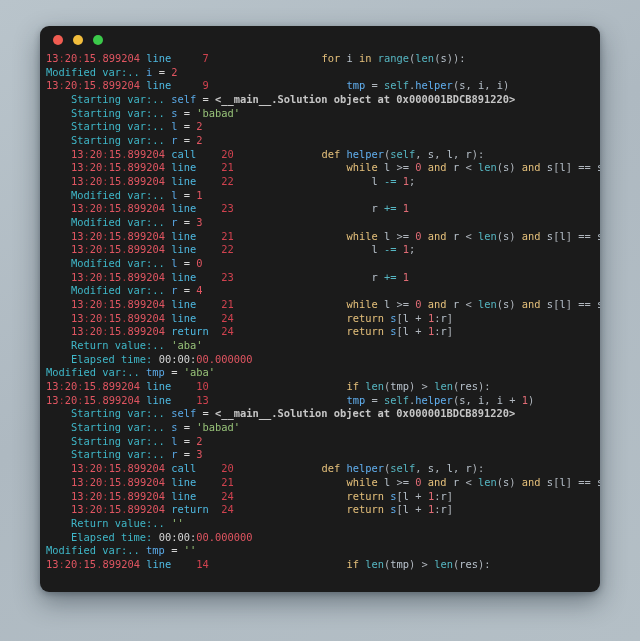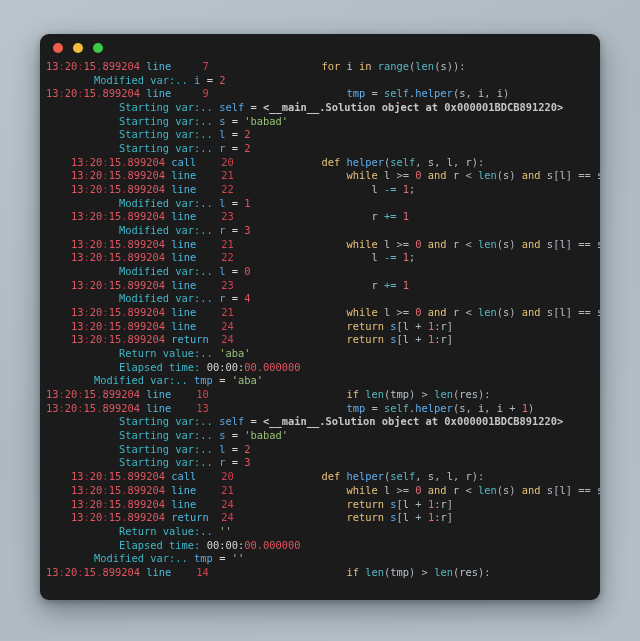--- a/index.html
+++ b/index.html
@@ -10,21 +10,21 @@
     width: 640px;
     height: 641px;
     overflow: hidden;
     background: linear-gradient(150deg, #b9c4cb 0%, #aeb9c1 45%, #b4bfc6 100%);
     font-family: "DejaVu Sans Mono", "Liberation Mono", monospace;
   }
 
   #terminal-window {
     position: absolute;
     left: 40px;
-    top: 34px;
+    top: 26px;
     width: 560px;
     height: 566px;
     background: #1b1b1b;
     border-radius: 9px;
     box-shadow: 0 10px 26px rgba(20,30,40,0.42), 0 2px 6px rgba(20,30,40,0.3);
     overflow: hidden;
   }
 
   #titlebar {
     height: 26px;
@@ -51,21 +51,21 @@
   .row {
     height: 13.68px;
     white-space: pre;
   }
 
   
   .ts        { color: #a8343a; }
   .ts-hl     { color: #e05561; }
   .evt       { color: #4eb8e0; }
   .lno       { color: #d0424f; }
-  .label     { color: #3fb7c8; margin-left: 48px; }
+  .label     { color: #3fb7c8; }
   .varname   { color: #5aa9e6; }
   .num       { color: #e05561; }
   .str       { color: #98c379; }
   .plain     { color: #d6d6d6; }
   .obj       { color: #c6c6c6; font-weight: bold; }
 
   
   .kw    { color: #e5c07b; }
   .fn    { color: #61afef; }
   .bi    { color: #56b6c2; }

